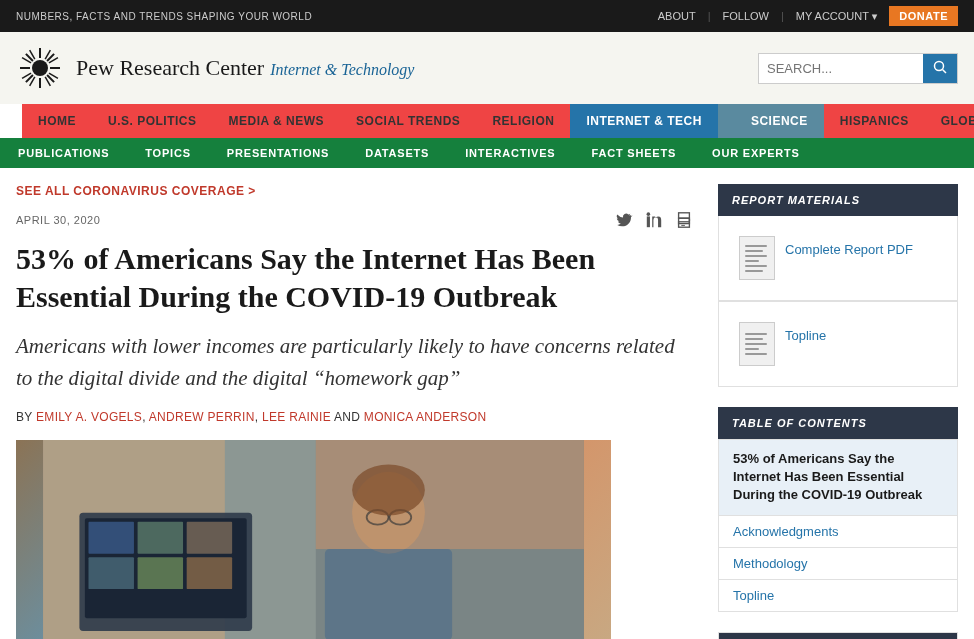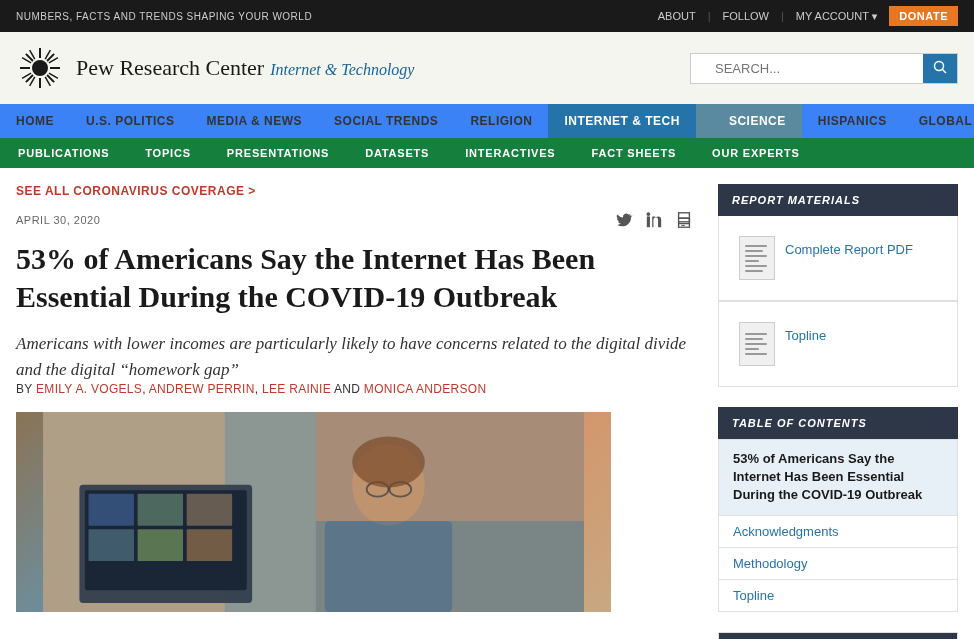--- a/index.html
+++ b/index.html
@@ -39,34 +39,35 @@
       display: flex;
       align-items: center;
       justify-content: space-between;
     }
     #logo-area { display: flex; align-items: center; gap: 12px; }
     #logo-icon { width: 48px; height: 48px; }
     #logo-text { font-size: 22px; color: #1a1a1a; font-family: 'Georgia', serif; font-weight: normal; }
     #logo-subtitle { color: #1a6496; font-style: italic; font-size: 16px; font-family: 'Georgia', serif; margin-left: 6px; }
     #search-area { display: flex; align-items: center; border: 1px solid #ccc; background: #fff; }
     #search-input {
-      border: none; outline: none; padding: 6px 24px; font-size: 13px; color: #737373; width: 232px; font-family: Arial, sans-serif;
+      border: none; outline: none; padding: 6px 8px; font-size: 13px; color: #737373; width: 164px; font-family: Arial, sans-serif;
     }
     #search-btn {
       background: #2574a9; border: none; color: #fff; padding: 6px 10px; cursor: pointer;
     }
 
     
     #main-nav {
-      background: #3b82f6;
+      background: #ef4444;
       display: flex;
       font-family: Arial, sans-serif;
       font-size: 12px;
       font-weight: bold;
       letter-spacing: 0.5px;
+      margin-left: 22px;
     }
     .main-nav-item {
       padding: 10px 16px;
       text-transform: uppercase;
       cursor: pointer;
       color: #333;
       white-space: nowrap;
     }
     .main-nav-item.active { background: #2574a9; color: #fff; }
     .main-nav-item.highlight { background: #5a8a9f; color: #fff; padding-left: 33px; }
@@ -136,23 +137,24 @@
       font-size: 30px;
       font-weight: bold;
       color: #1a1a1a;
       line-height: 1.25;
       margin-bottom: 16px;
     }
 
     #article-subtitle {
       font-family: 'Georgia', serif;
       font-style: italic;
-      font-size: 17px;
+      font-size: 21px;
       color: #333;
       line-height: 1.5;
+      margin-bottom: 16px;
     }
 
     #article-authors {
       font-family: Arial, sans-serif;
       font-size: 12px;
       color: #333;
       margin-bottom: 16px;
       text-transform: uppercase;
       letter-spacing: 0.3px;
     }

